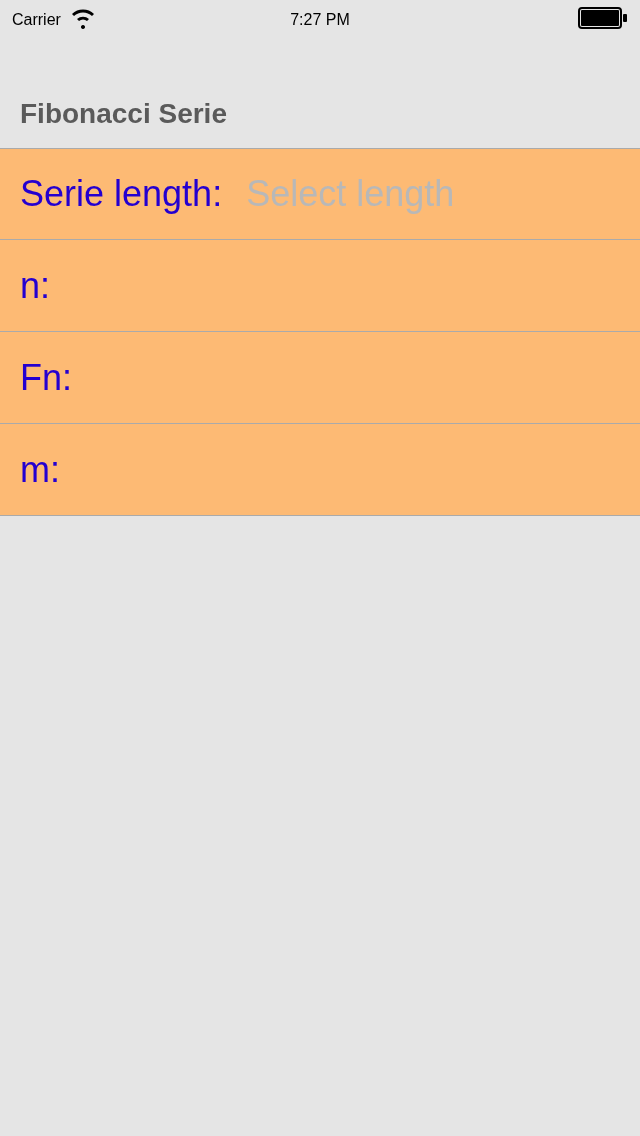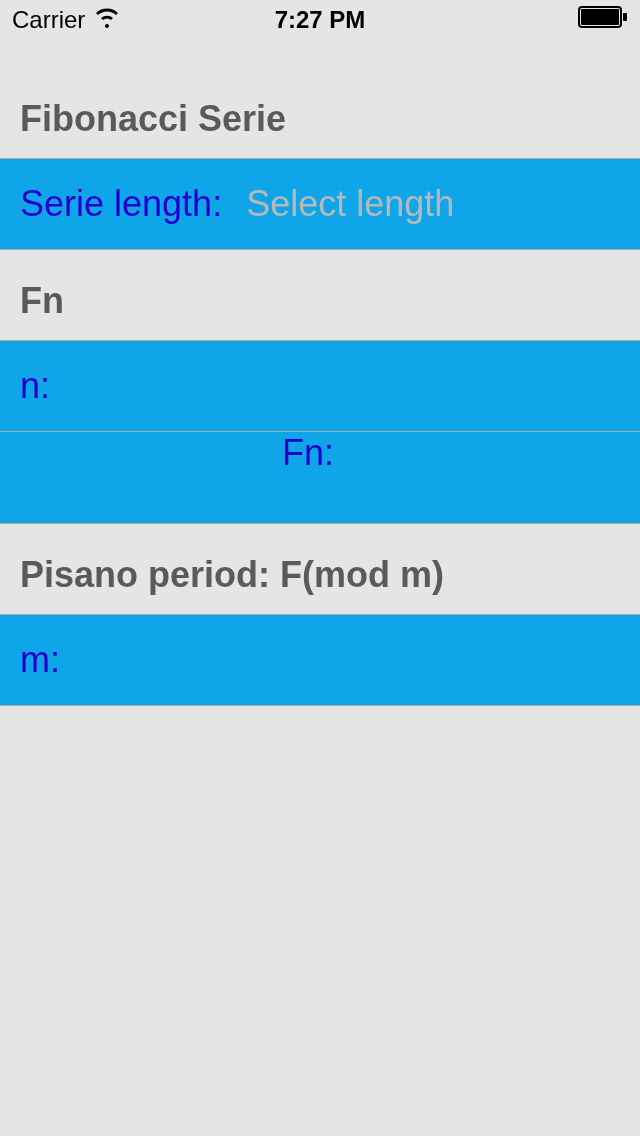--- a/index.html
+++ b/index.html
@@ -13,60 +13,59 @@
       background: #e5e5e5;
       font-family: -apple-system, "Helvetica Neue", Helvetica, Arial, sans-serif;
       overflow: hidden;
     }
     .status-bar {
       height: 40px;
       display: flex;
       align-items: center;
       justify-content: space-between;
       padding: 0 12px;
-      font-size: 24px;
+      font-size: 16px;
       font-weight: 500;
       color: #000;
     }
     .status-left {
       display: flex;
       align-items: center;
       gap: 8px;
     }
     .status-center {
       position: absolute;
       left: 50%;
       transform: translateX(-50%);
-      font-weight: 700;
+      font-weight: 400;
     }
     .status-right {
       display: flex;
       align-items: center;
     }
     .content {
       margin-top: 28px;
     }
     .section-header {
-      font-size: 36px;
+      font-size: 28px;
       font-weight: 700;
       color: #5a5a5a;
       padding: 30px 20px 18px 20px;
     }
     .cell {
-      background: #0ea5e9;
+      background: #fdba74;
       border-top: 1px solid #aaa;
       border-bottom: 1px solid #aaa;
       display: flex;
       align-items: center;
       padding: 0 20px;
       height: 92px;
     }
     .cell + .cell {
       border-top: none;
-      flex-direction: column;
     }
     .cell-label {
       font-size: 36px;
       font-weight: 400;
       color: #2400d0;
       margin-right: 24px;
       white-space: nowrap;
     }
     .cell-input {
       flex: 1;
@@ -113,26 +112,24 @@
 </div>
 
 <div class="content">
 
   <div class="section-header">Fibonacci Serie</div>
   <div class="cell">
     <span class="cell-label">Serie length:</span>
     <input class="cell-input" type="text" placeholder="Select length" style="">
   </div>
 
-  <div class="section-header">Fn</div>
   <div class="cell">
     <span class="cell-label">n:</span>
   </div>
   <div class="cell">
     <span class="cell-label">Fn:</span>
   </div>
 
-  <div class="section-header">Pisano period: F(mod m)</div>
   <div class="cell">
     <span class="cell-label">m:</span>
   </div>
 
 </div>
 
 </body></html>

